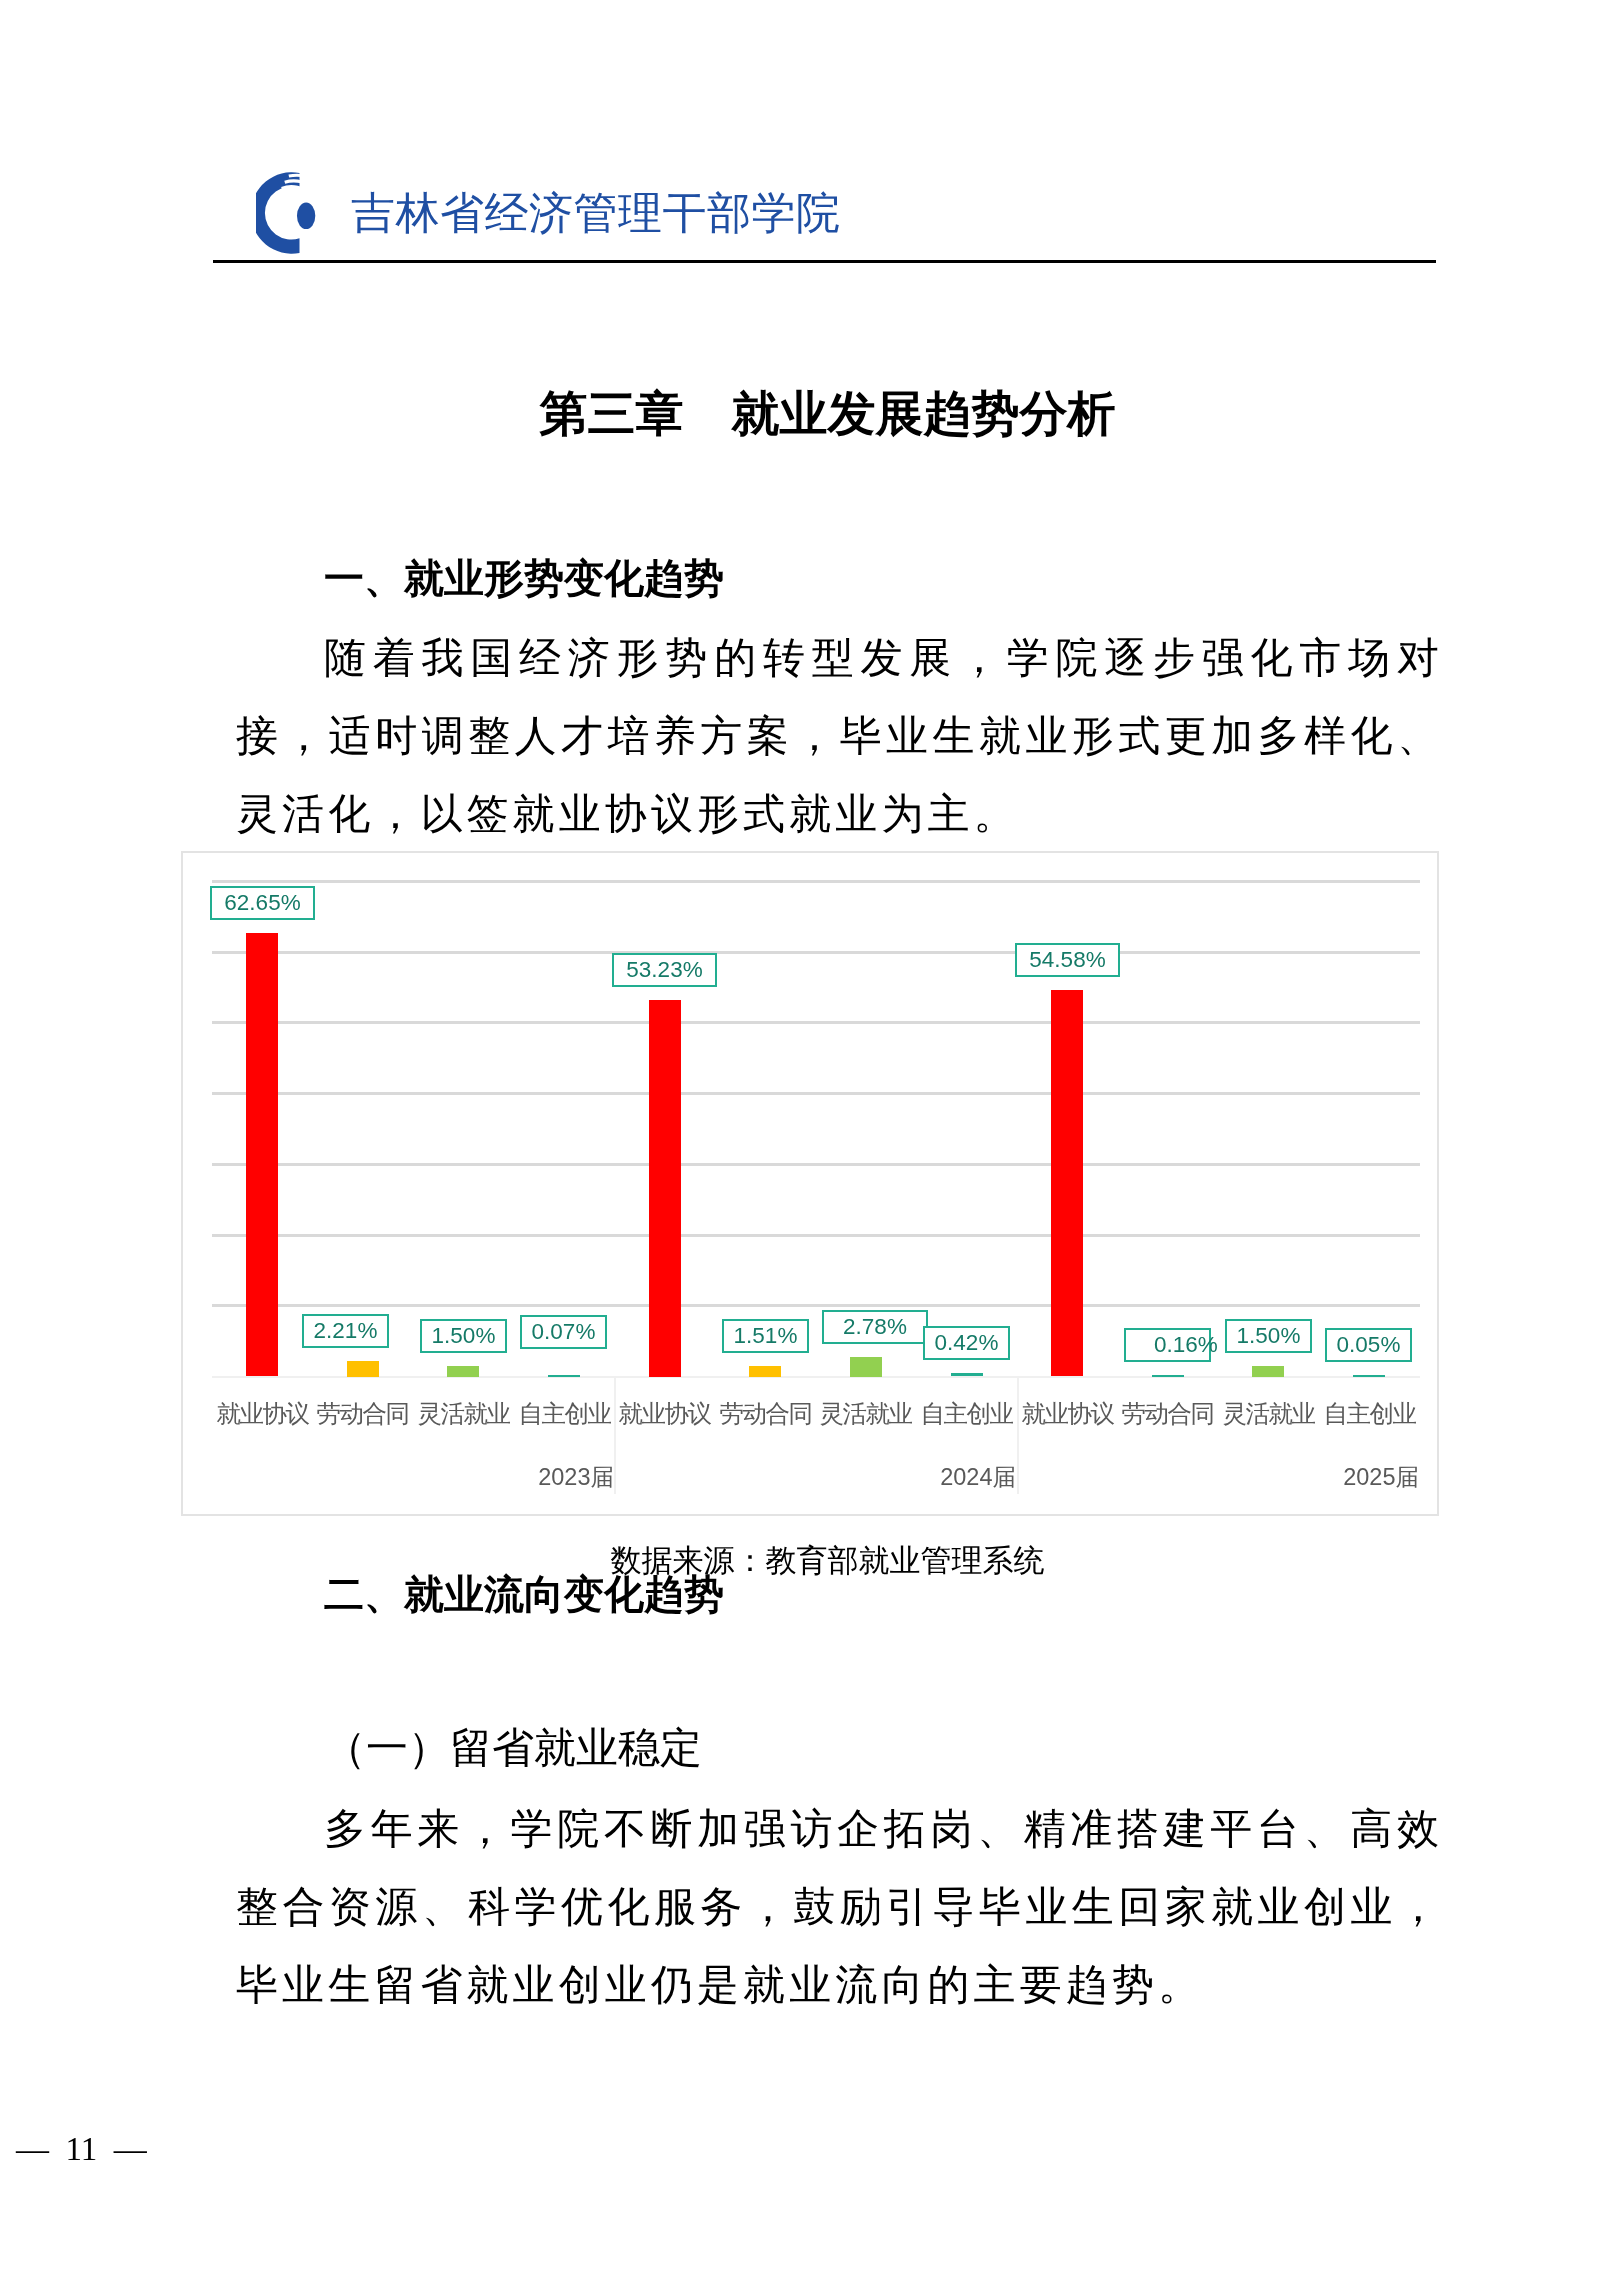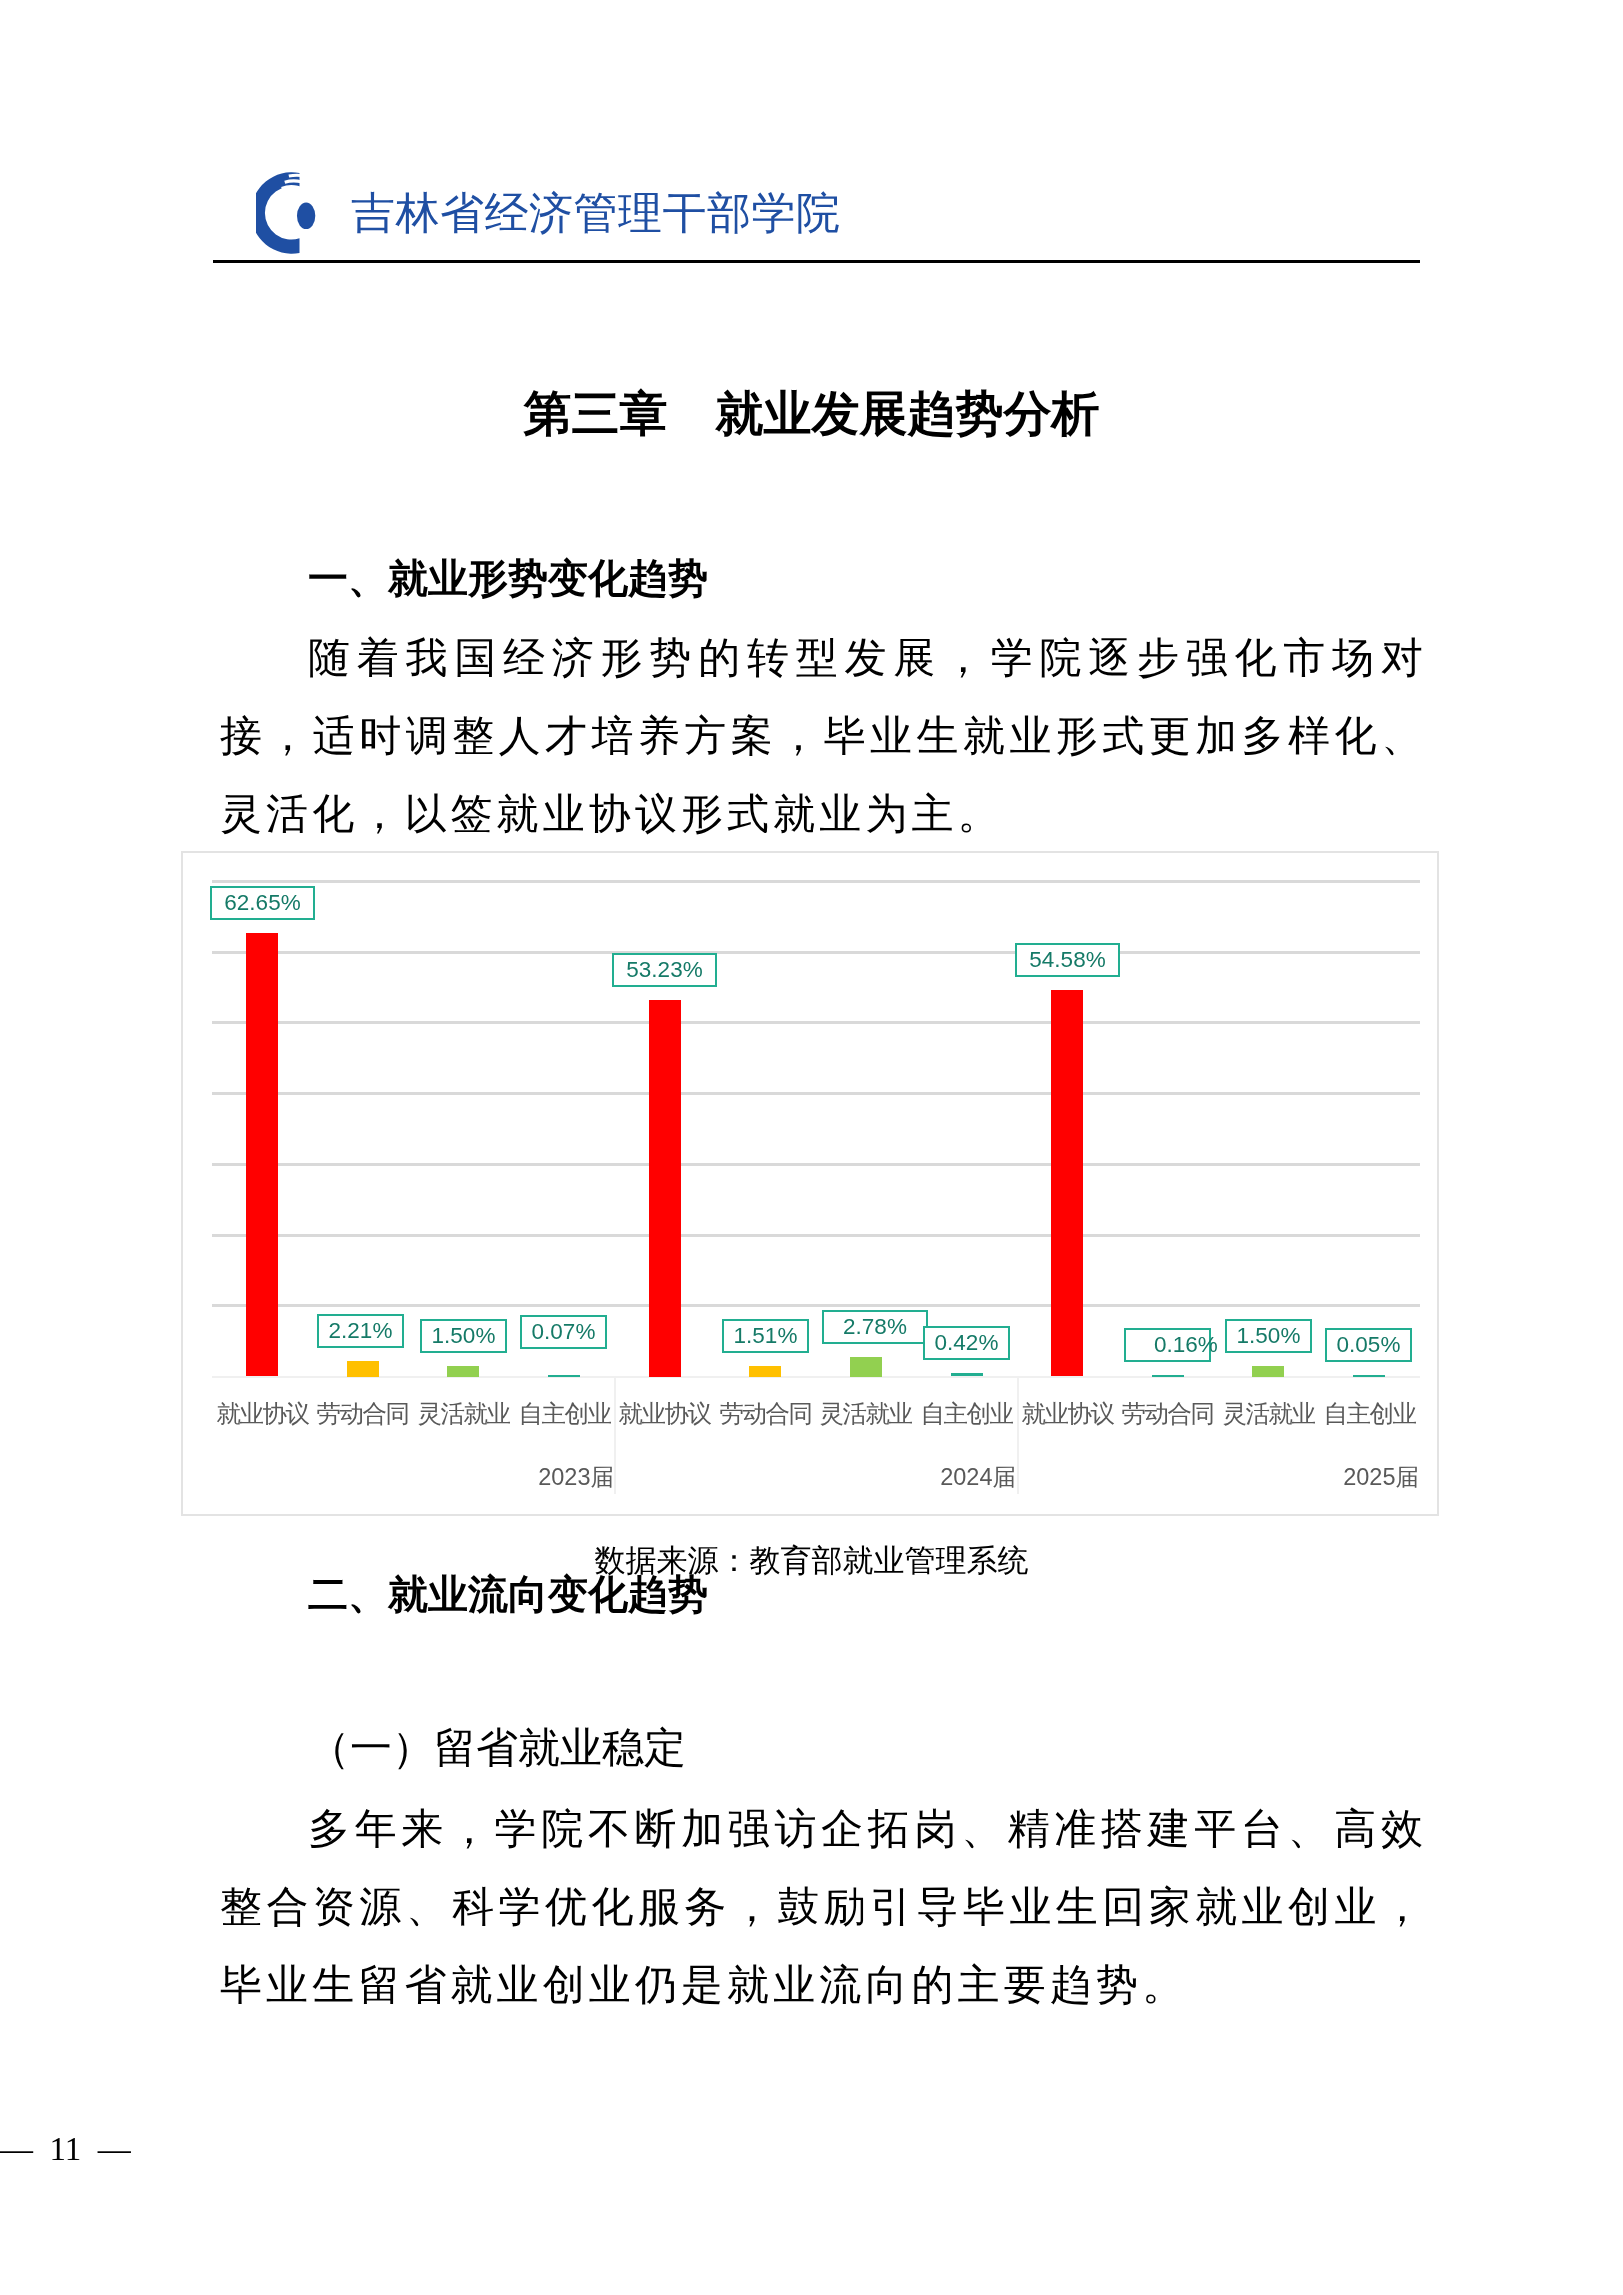--- a/index.html
+++ b/index.html
@@ -1,18 +1,18 @@
 <!DOCTYPE html>
 <html style="font-size:8.2px"><head>
 <meta charset="utf-8">
 <style>
   html, body { margin:0; padding:0; background:#ffffff; }
   body { width:1623px; height:2295px; position:relative; overflow:hidden;
          font-family:"DejaVu Serif","Liberation Serif",serif; color:#000; }
-  .abs { position:absolute; }
+  .abs { position:absolute;padding-left:16px; }
 
   
   #logo-wrap { left:256px; top:171px; width:613px; height:84px; }
   #logo-text { position:absolute; left:95px; top:20.4px; font-family:"DejaVu Sans","Liberation Sans",sans-serif;
                font-size:44px; color:#1f4fa3; letter-spacing:0.5px; white-space:nowrap; line-height:1; }
   #header-rule { left:213px; top:260px; width:1207px; height:3.1px; background:#000; }
 
   #chapter-title { left:0; width:1623px; top:389px; text-align:center; font-family:"DejaVu Sans","Liberation Sans",sans-serif;
                    font-weight:bold; font-size:48px; line-height:1; white-space:pre; }
 
@@ -64,21 +64,21 @@
     <div class="gridline" style="top: 1163px;"></div>
     <div class="gridline" style="top: 1092px;"></div>
     <div class="gridline" style="top: 1021px;"></div>
     <div class="gridline" style="top: 951px;"></div>
     <div class="gridline" style="top: 880px;"></div>
     <div class="" id="xaxis"></div>
     <div class="bar" style="left: 246px; top: 933px; height: 443px; background: rgb(255, 0, 0);"></div>
     <div class="dlabel" style="width: 105px; left: 210px; top: 886px;">62.65%</div>
     <div class="cat" style="left: 212px;">就业协议</div>
     <div class="bar" style="left: 347px; top: 1361px; height: 15.6px; background: rgb(255, 192, 0);"></div>
-    <div class="dlabel" style="width: 87px; left: 317px; top: 1314px;">2.21%</div>
+    <div class="dlabel" style="width: 87px; left: 302px; top: 1314px;">2.21%</div>
     <div class="cat" style="left: 312px;">劳动合同</div>
     <div class="bar" style="left: 447px; top: 1366px; height: 10.6px; background: rgb(146, 208, 80);"></div>
     <div class="dlabel" style="width: 87px; left: 420px; top: 1319px;">1.50%</div>
     <div class="cat" style="left: 413px;">灵活就业</div>
     <div class="bar" style="left: 548px; top: 1375px; height: 1.5px; background: rgb(34, 174, 145);"></div>
     <div class="dlabel" style="width: 87px; left: 520px; top: 1315px;">0.07%</div>
     <div class="cat" style="left: 514px;">自主创业</div>
     <div class="grp-label" style="left: 212px;">2023届</div>
     <div class="grp-div" style="left: 614px;"></div>
     <div class="bar" style="left: 649px; top: 1000px; height: 377px; background: rgb(255, 0, 0);"></div>

